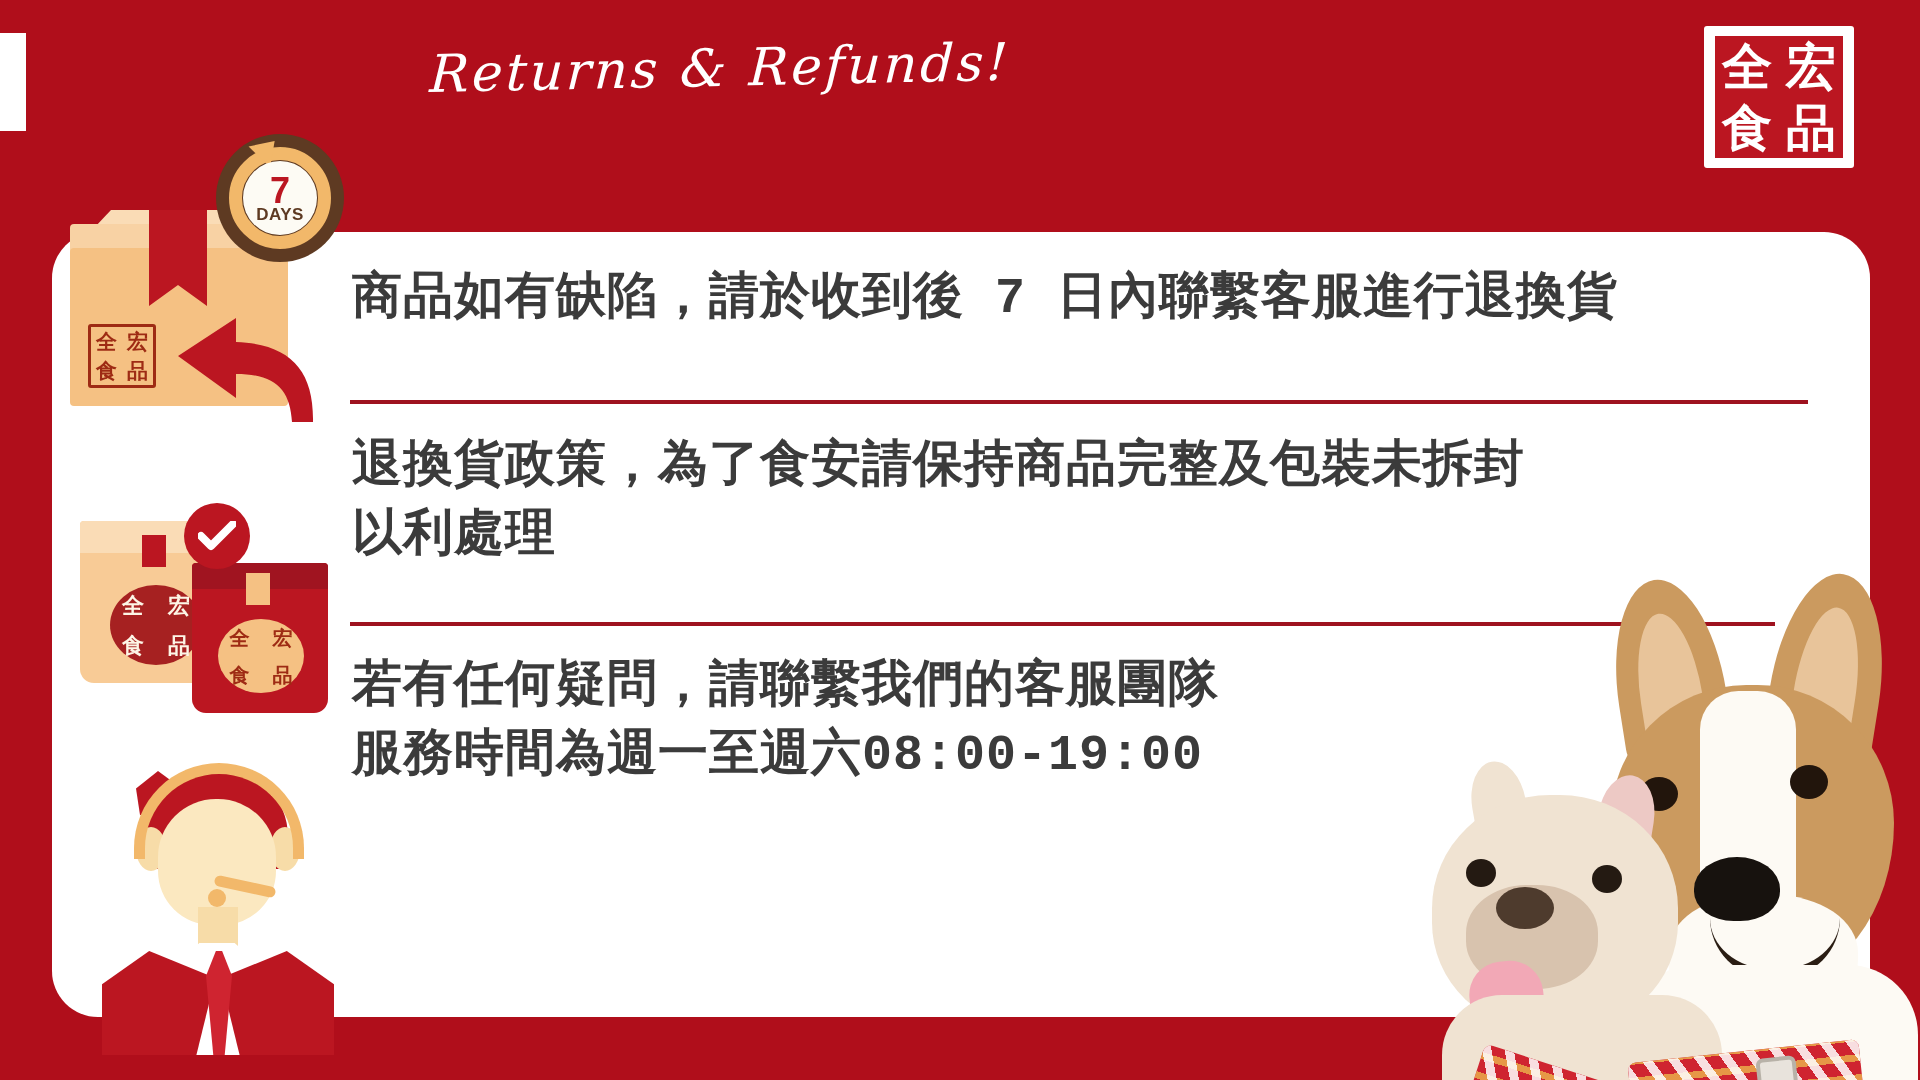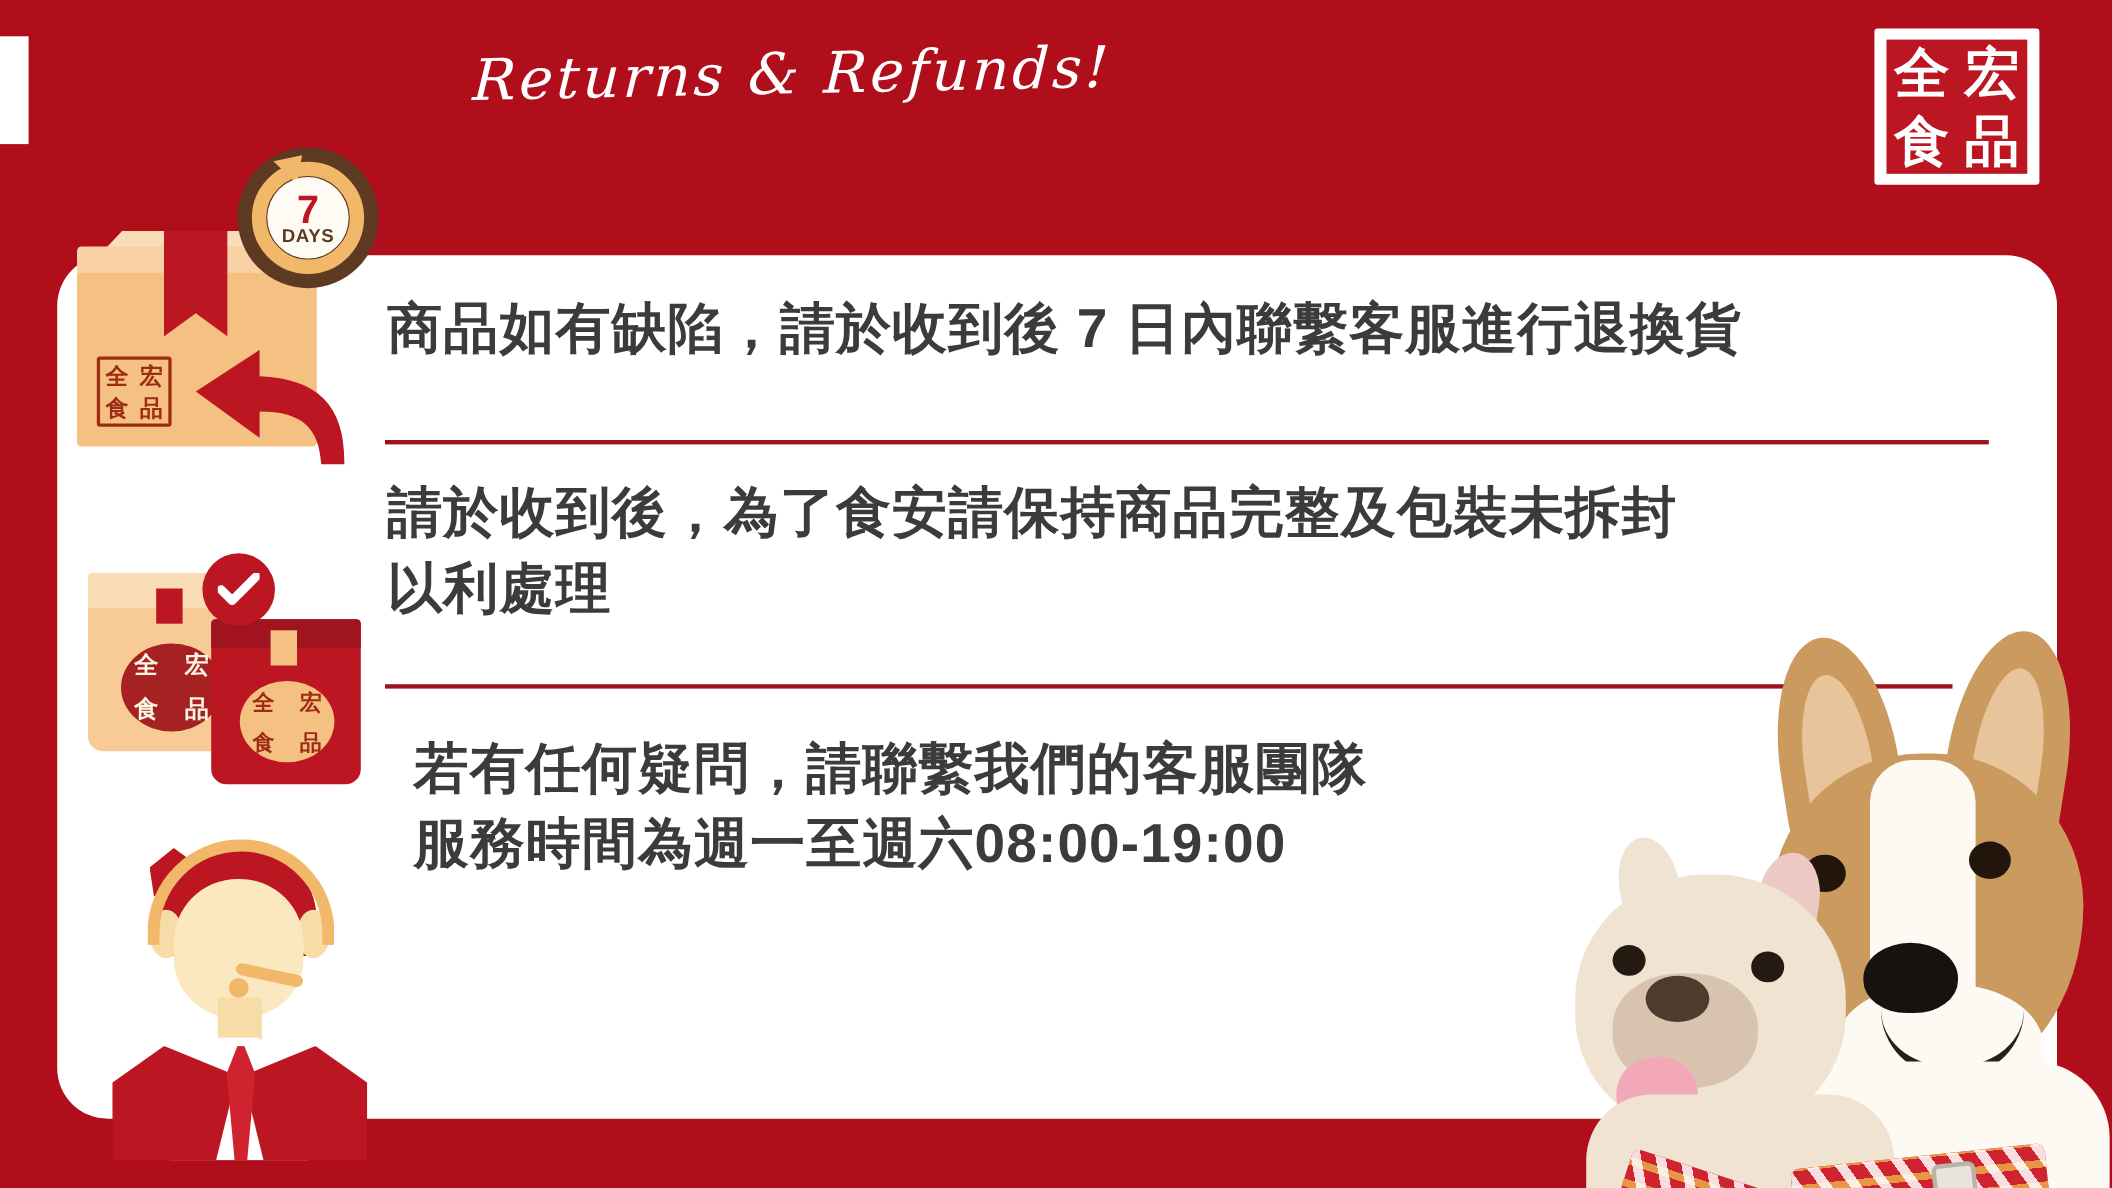--- a/index.html
+++ b/index.html
@@ -399,25 +399,25 @@
   
   .text-block {
     position: absolute;
     left: 300px;
     color: #3b3b3b;
     font-size: 50px;
     font-weight: 700;
     line-height: 1.38;
     letter-spacing: 1px;
     white-space: pre-line;
-    font-family: Liberation Sans, sans-serif;
+    font-family: Liberation Mono, monospace;
   }
   #text-row-1 { top: 32px; }
   #text-row-2 { top: 200px; }
-  #text-row-3 { top: 432px; margin-left: 24px; }
+  #text-row-3 { top: 420px; }
 
   .divider {
     position: absolute;
     left: 298px;
     height: 4px;
     background: #9e121f;
   }
   #divider-1 { top: 168px; width: 1458px; }
   #divider-2 { top: 390px; width: 1425px; }
 
@@ -683,21 +683,21 @@
           <span>食</span>
           <span>品</span>
         </div>
         <div class="check-badge">
           <svg width="38" height="30" viewBox="0 0 38 30">
             <path d="M3 15 L13 25 L35 3" stroke="#ffffff" stroke-width="8" stroke-linecap="round" stroke-linejoin="round" fill="none"></path>
           </svg>
         </div>
       </div>
     </div>
-    <div class="text-block" id="text-row-2">請於收到後，為了食安請保持商品完整及包裝未拆封
+    <div class="text-block" id="text-row-2">退換貨政策，為了食安請保持商品完整及包裝未拆封
 以利處理</div>
 
     <div class="divider" id="divider-2"></div>
 
     <div class="icon-cell" id="icon-cell-3">
       <div id="icon-agent">
         <div class="agent-hair-tuft"></div>
         <div class="agent-hair"></div>
         <div class="agent-ear-l"></div>
         <div class="agent-ear-r"></div>

